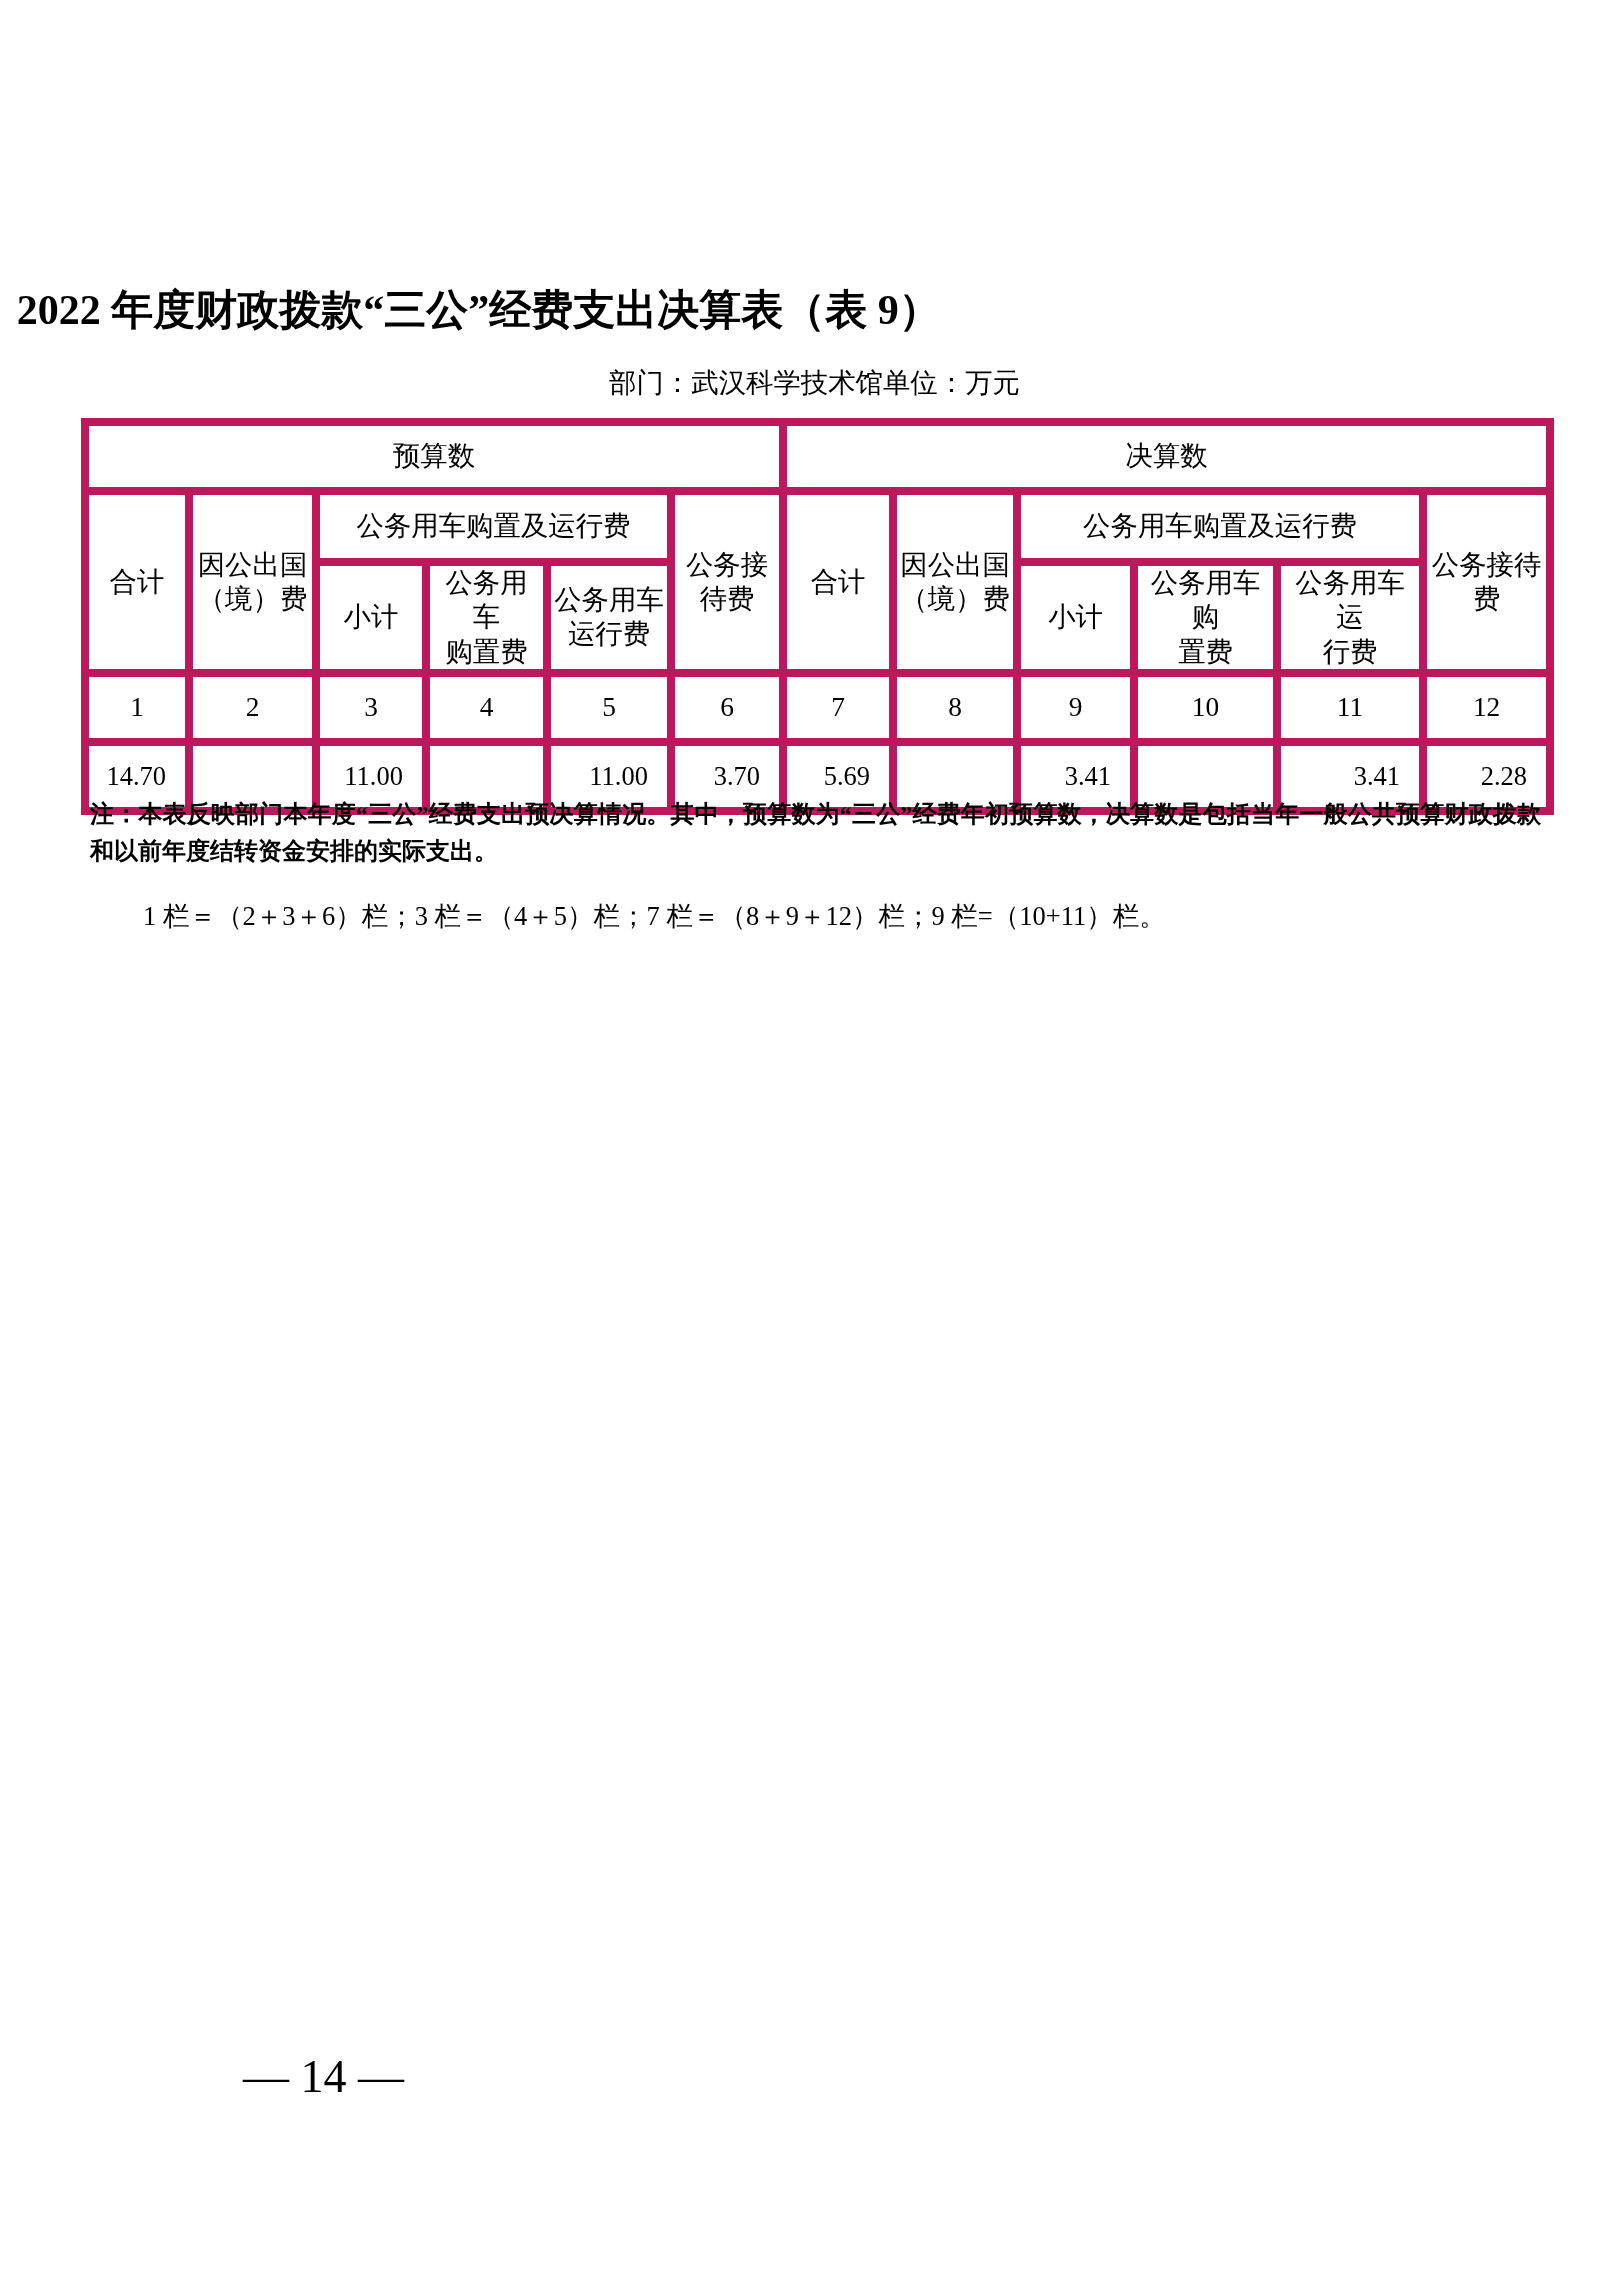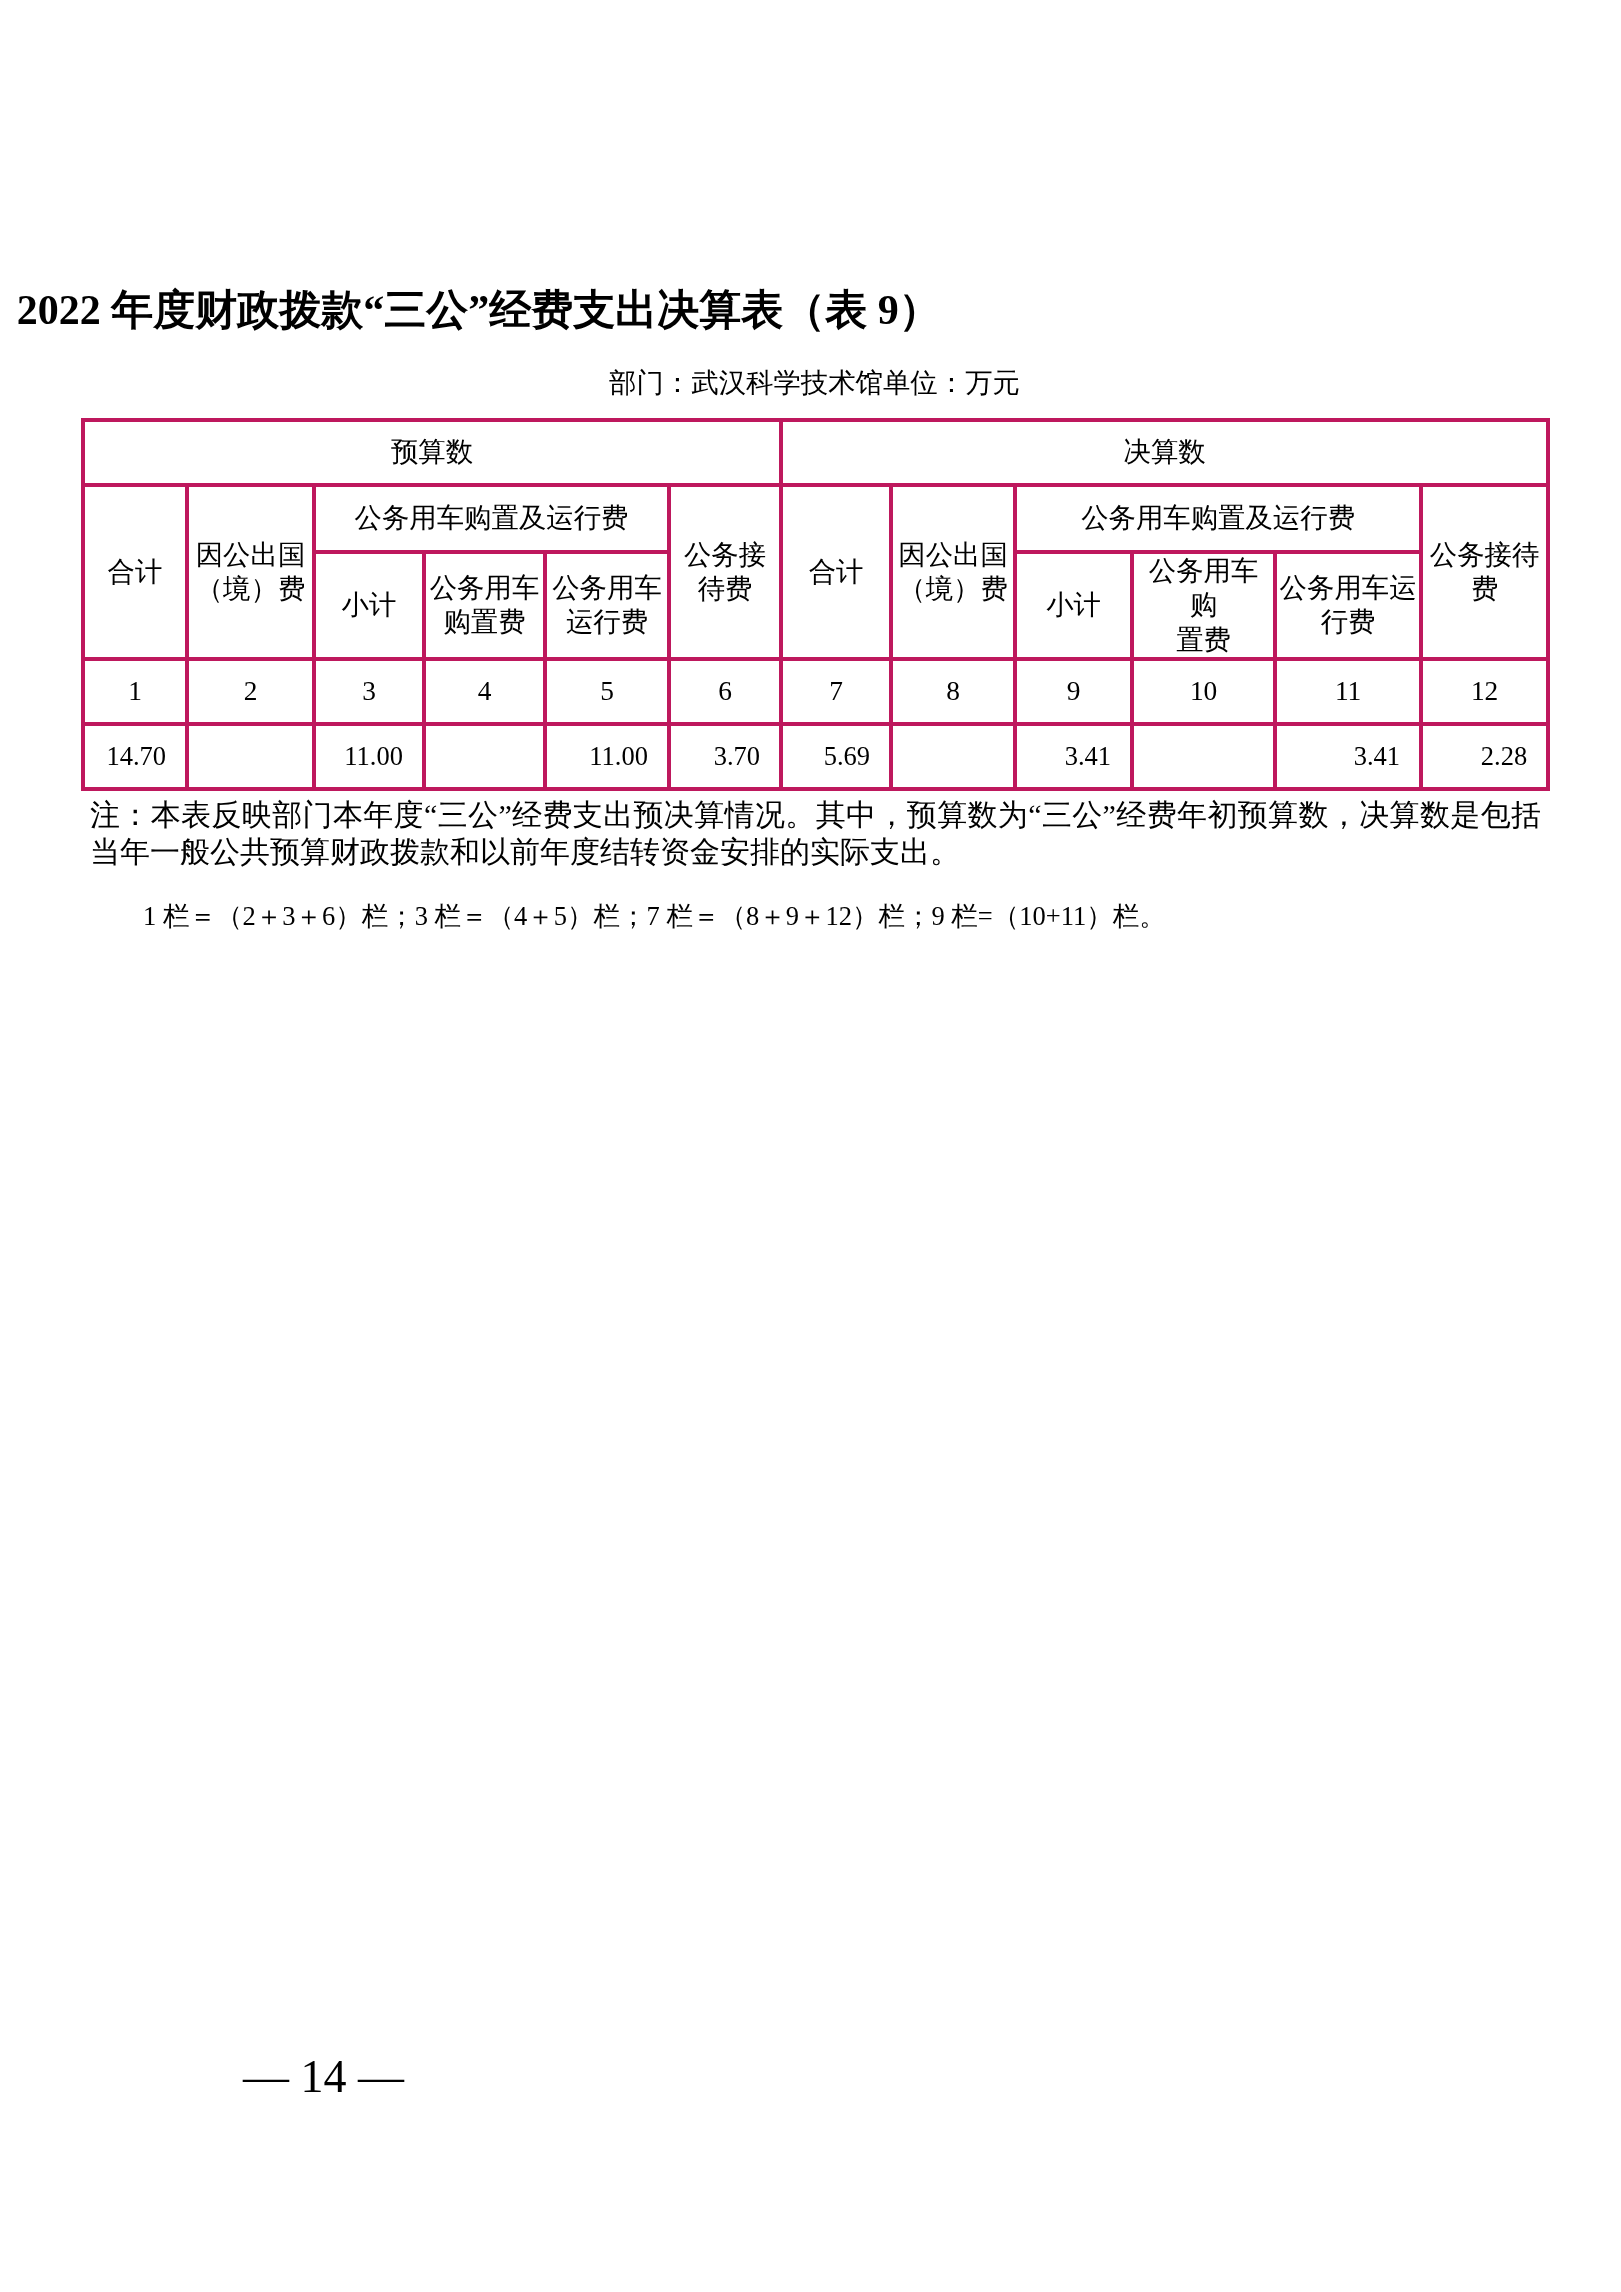--- a/index.html
+++ b/index.html
@@ -34,41 +34,42 @@
   table.fin-table {
     position: absolute;
     top: 418px;
     left: 81px;
     width: 1465px;
     border-collapse: collapse;
     table-layout: fixed;
     border: 2.9px solid #262626;
   }
   table.fin-table td {
-    border: 4px solid #be185d;
+    border: 8px solid #be185d;
     text-align: center;
     vertical-align: middle;
     font-size: 27.4px;
     padding: 0 2px;
     overflow: hidden;
   }
   .th { white-space: pre-line; line-height: 1.25; }
   tr.r1 td { height: 61px; border-bottom-width: 2.9px; }
   tr.r2 td { height: 63px; }
   tr.r3 td { height: 92px; }
   tr.r4 td { height: 61px; border-top-width: 2.9px; border-bottom-width: 2.9px; }
   tr.r5 td { height: 61px; text-align: right; padding-right: 19px; font-size: 26.5px; }
   .note-main {
     position: absolute;
     top: 796px;
     left: 90px;
     width: 1451px;
-    font-size: 30px;
+    font-size: 24px;
     line-height: 37px;
     text-align: justify;
+    font-weight: bold;
   }
   .note-formula {
     position: absolute;
     top: 898px;
     left: 143px;
     font-size: 26.5px;
     white-space: nowrap;
   }
   .page-number {
     position: absolute;

